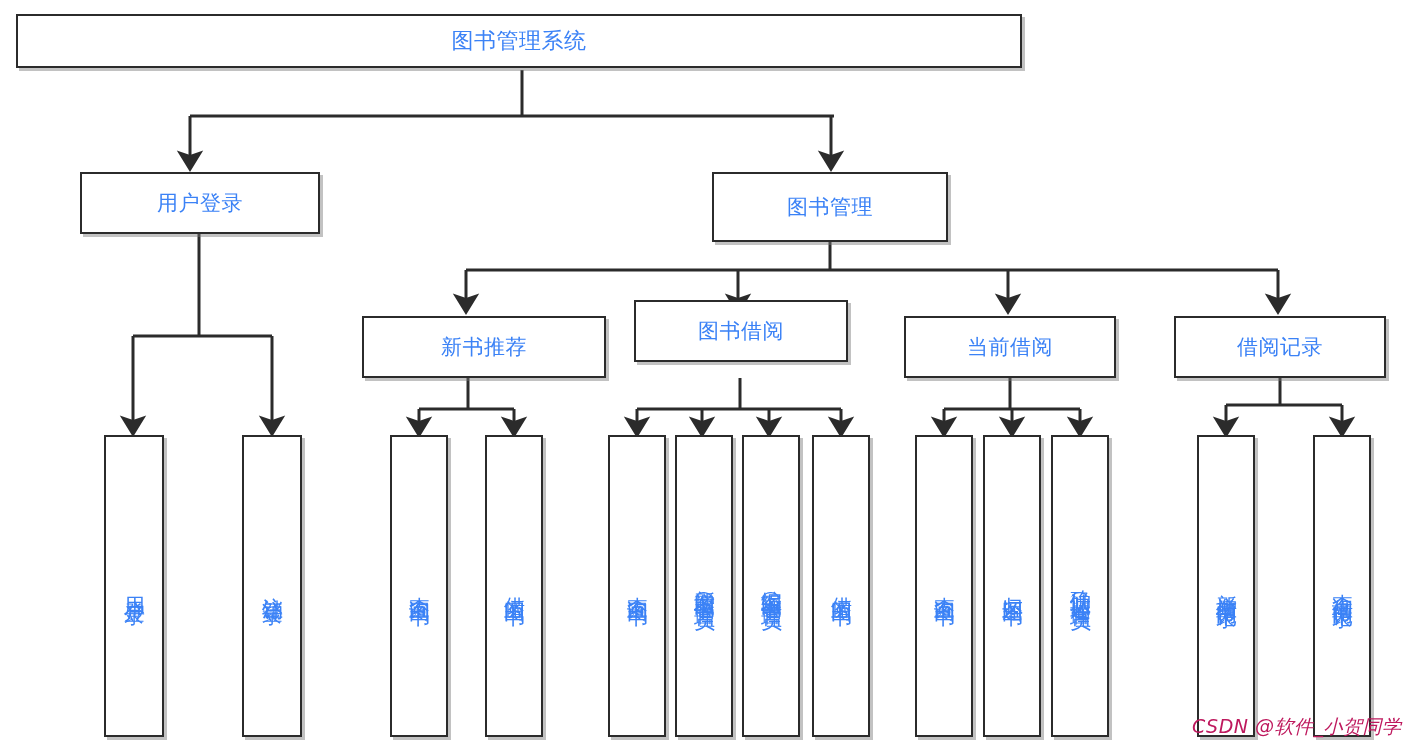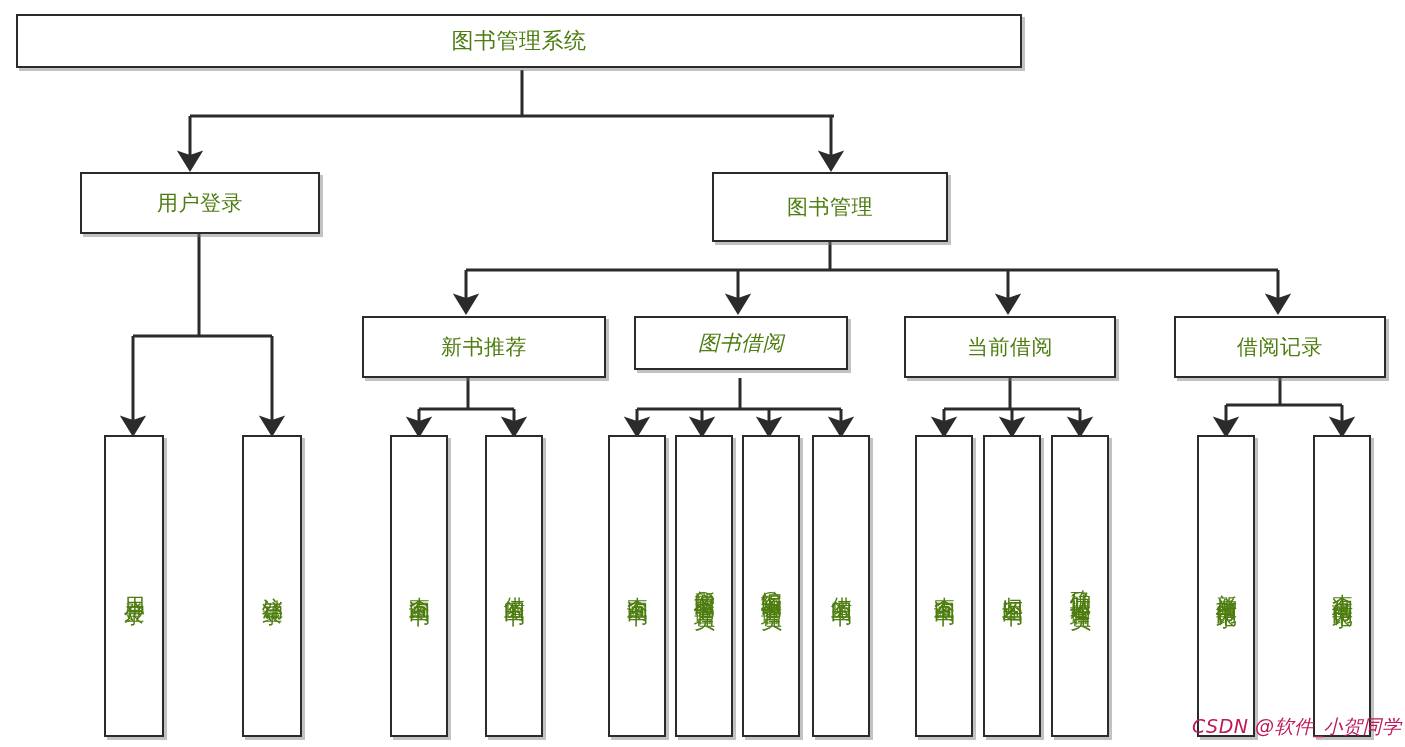--- a/index.html
+++ b/index.html
@@ -17,21 +17,21 @@
     background:#ffffff;
     border:2.5px solid #2b2b2b;
     box-shadow:3px 3px 0 rgba(120,120,120,.45);
     display:flex;align-items:center;justify-content:center;
     text-align:center;
   }
   .node .lbl{
     font-size:21px;
     line-height:1.18;
     letter-spacing:.5px;
-    color:#4d7c0f;
+    color:#3b82f6;
     white-space:nowrap;
   }
   .node.vert .lbl{
     writing-mode:vertical-rl;
     text-orientation:upright;
     letter-spacing:3px;
     font-size:21px;
     white-space:normal;
   }
   .node.root .lbl{font-size:22px;}
@@ -107,21 +107,21 @@
   <div class="node" style="left:80px;top:172px;width:240px;height:62px;">
     <span class="lbl">用户登录</span>
   </div>
   <div class="node" style="left:712px;top:172px;width:236px;height:70px;">
     <span class="lbl">图书管理</span>
   </div>
 
   <div class="node" style="left:362px;top:316px;width:244px;height:62px;">
     <span class="lbl">新书推荐</span>
   </div>
-  <div class="node" style="left:634px;top:316px;width:214px;height:54px;font-style:italic;">
+  <div class="node" style="left:634px;top:300px;width:214px;height:62px;">
     <span class="lbl">图书借阅</span>
   </div>
   <div class="node" style="left:904px;top:316px;width:212px;height:62px;">
     <span class="lbl">当前借阅</span>
   </div>
   <div class="node" style="left:1174px;top:316px;width:212px;height:62px;">
     <span class="lbl">借阅记录</span>
   </div>
 
   <div class="node vert" style="left:104px;top:435px;width:60px;height:302px;">

